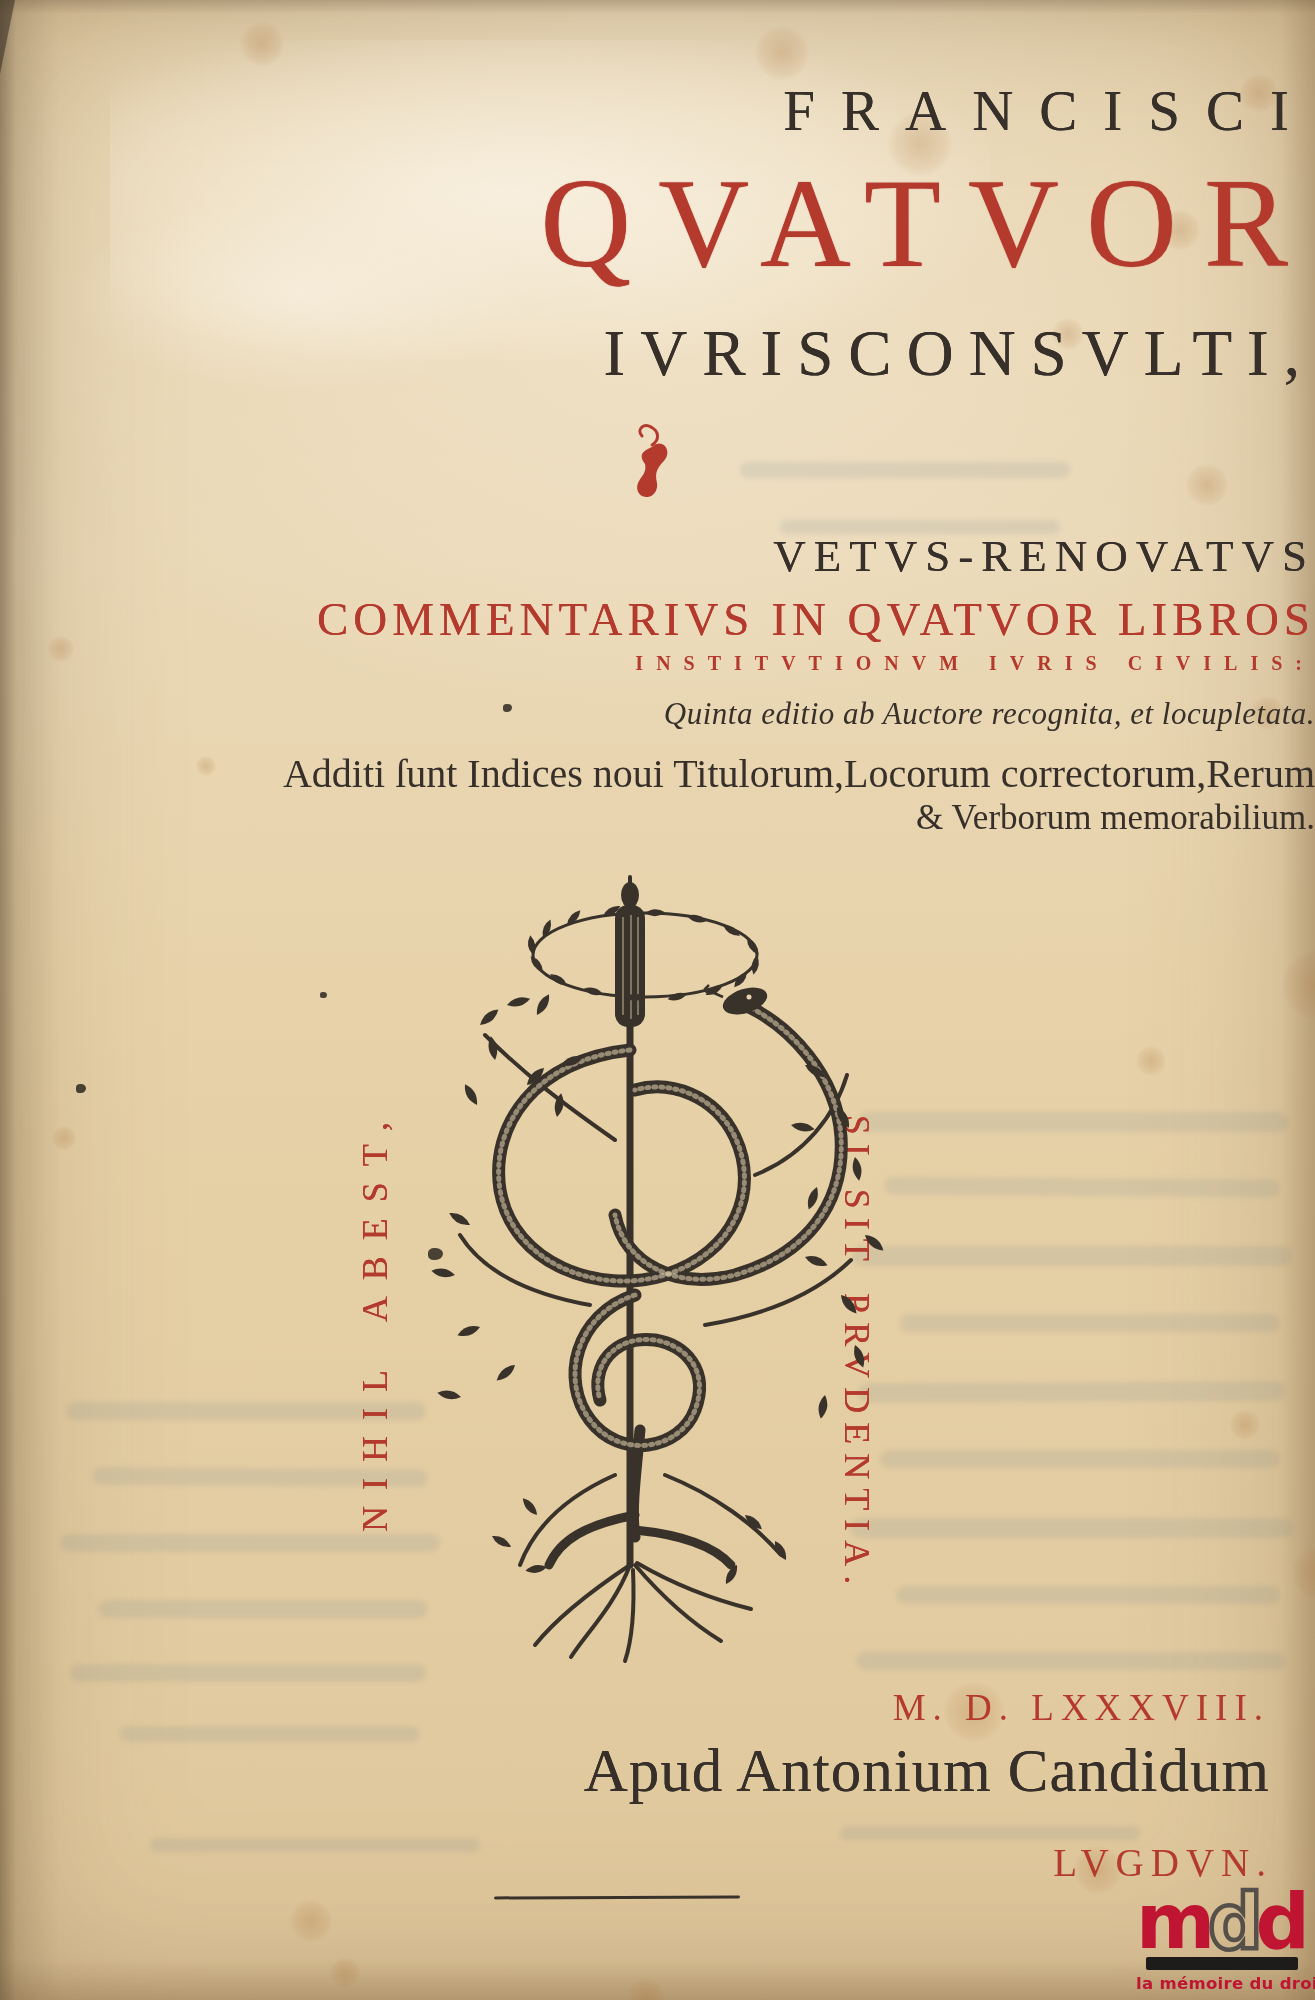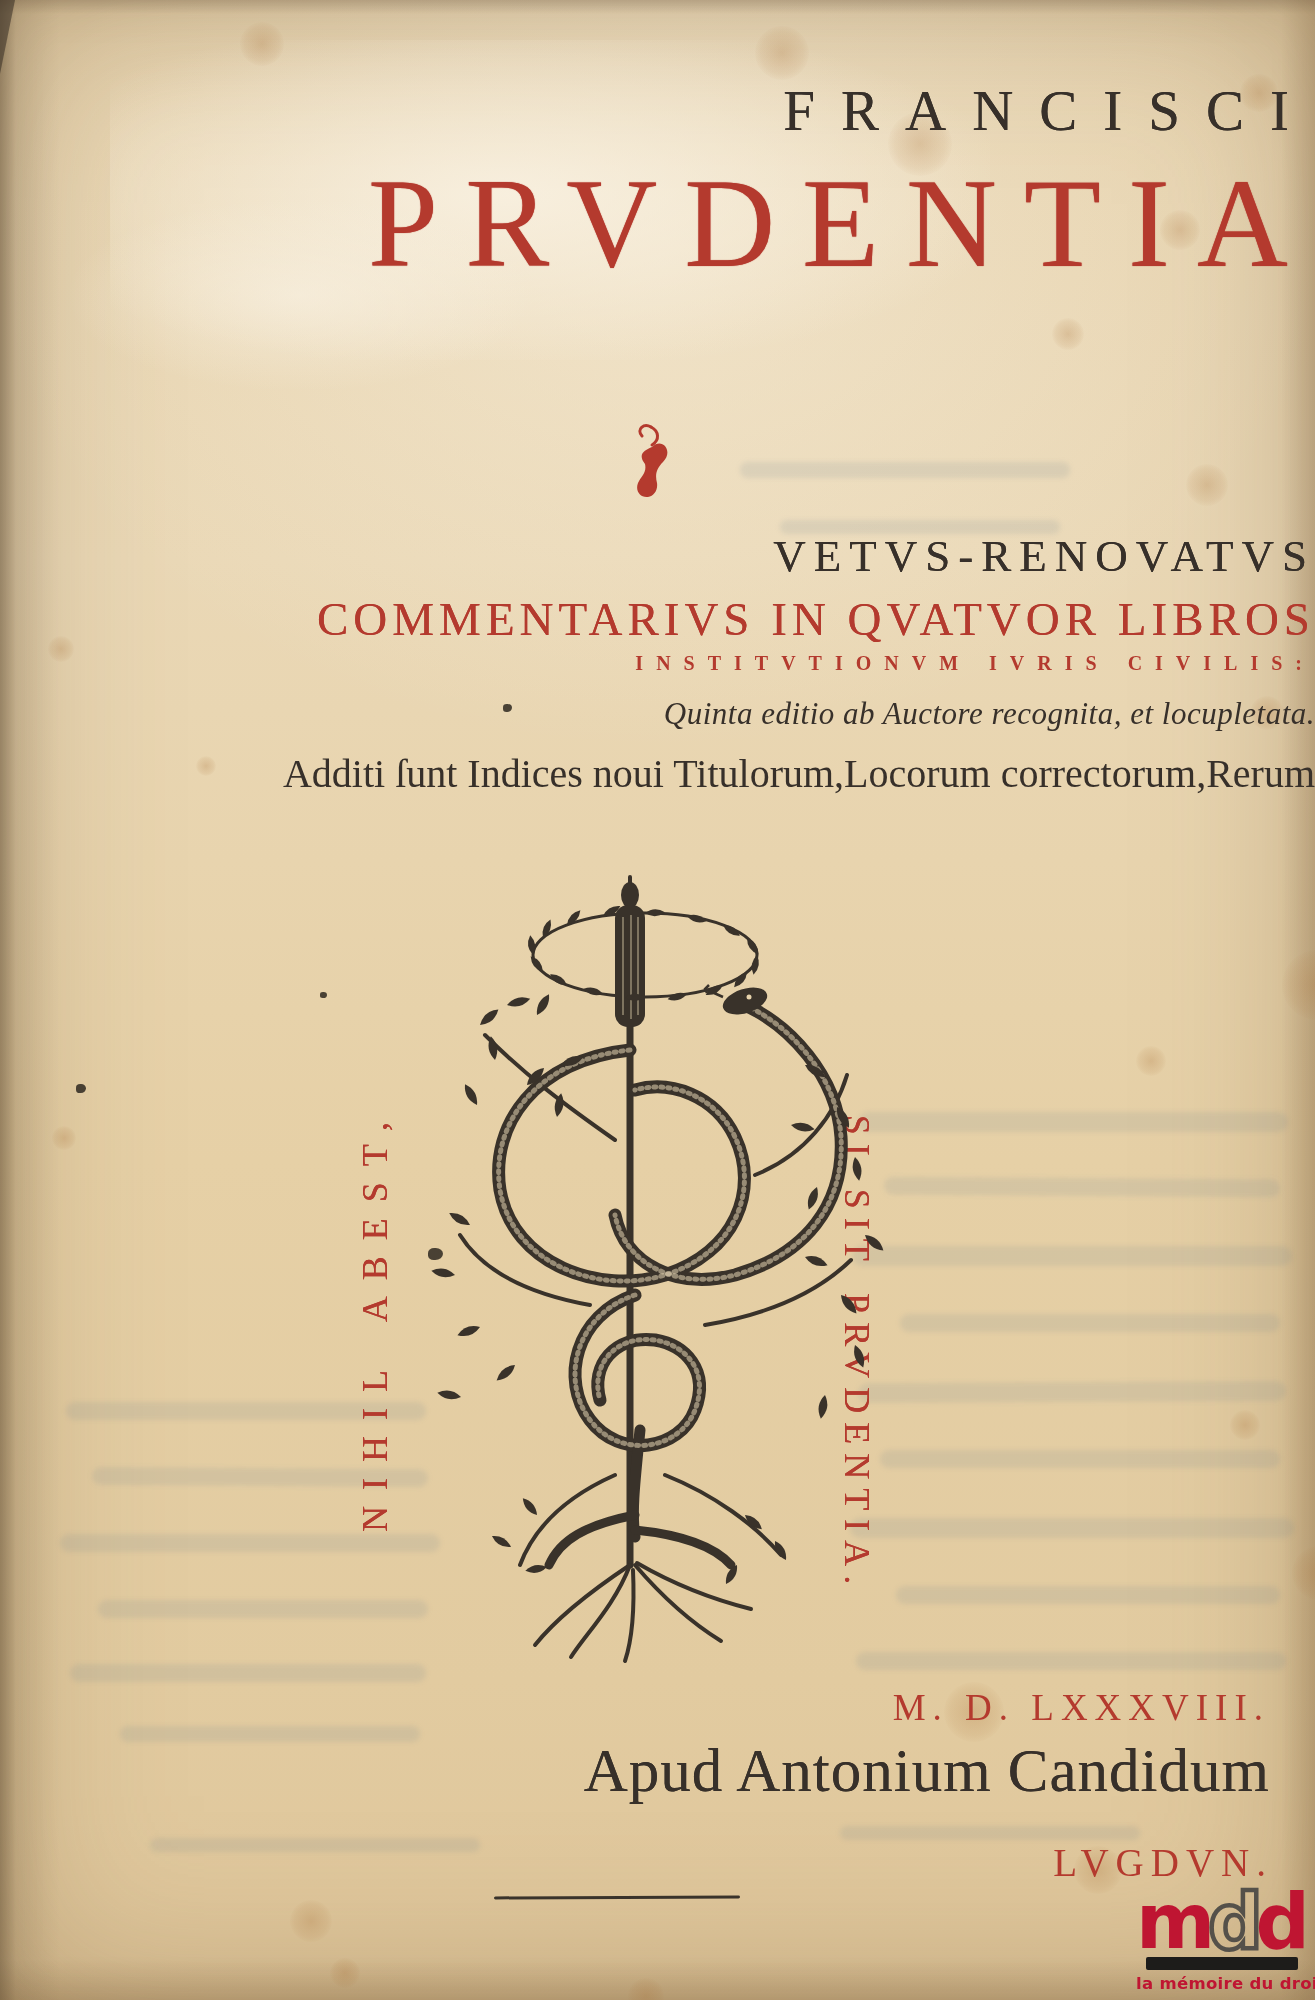--- a/index.html
+++ b/index.html
@@ -111,35 +111,37 @@
   <div class="ghost" style="left:66px;top:1402px;width:360px;height:18px"></div>
   <div class="ghost" style="left:92px;top:1468px;width:336px;height:18px;transform:rotate(.4deg)"></div>
   <div class="ghost" style="left:60px;top:1534px;width:380px;height:18px"></div>
   <div class="ghost" style="left:98px;top:1600px;width:330px;height:18px"></div>
   <div class="ghost" style="left:70px;top:1664px;width:356px;height:18px"></div>
   <div class="ghost" style="left:120px;top:1726px;width:300px;height:16px"></div>
   <div class="ghost" style="left:150px;top:1838px;width:330px;height:14px"></div>
   <div class="ghost" style="left:840px;top:1826px;width:300px;height:14px"></div>
 
   <div class="tline author ink">FRANCISCI</div>
-  <div class="tline title-main red">PRVDENTIA</div>
+  <div class="tline title-main red">QVATVOR</div>
+  <div class="tline title-sub ink">IVRISCONSVLTI,</div>
 
   <svg class="fleuron" width="44" height="78" viewBox="-22 -39 44 78">
     <g stroke="#b43a2e" fill="none" stroke-width="3" stroke-linecap="round">
       <path d="M1,-36 C9,-32 10,-23 2,-18"></path>
       <path d="M1,-36 C-6,-40 -14,-34 -8,-27"></path>
     </g>
     <path fill="#b43a2e" d="M2,-16 C12,-26 24,-12 13,-1 C6,6 5,12 7,20 C8,27 4,33 -2,34 C-10,35 -15,28 -12,20 C-9,13 -3,10 -5,1 C-13,-9 -5,-13 2,-16 Z"></path>
   </svg>
 
   <div class="tline work1 ink">VETVS-RENOVATVS</div>
   <div class="tline work2 red">COMMENTARIVS IN QVATVOR LIBROS</div>
   <div class="tline work3 red">INSTITVTIONVM IVRIS CIVILIS:</div>
   <div class="tline edition ink">Quinta editio ab Auctore recognita, et locupletata.</div>
   <div class="tline indices1 ink">Additi ſunt Indices noui Titulorum,Locorum correctorum,Rerum</div>
+  <div class="tline indices2 ink">&amp; Verborum memorabilium.</div>
 
   <div class="motto motto-left red">NIHIL ABEST,</div>
   <div class="motto motto-right red">SI SIT PRVDENTIA.</div>
 
   <svg class="engraving" width="550" height="825" viewBox="0 0 550 825">
     <defs>
       <path id="lf" d="M0 0 Q10 -7 20 0 Q10 7 0 0 Z" fill="#39322a"></path>
     </defs>
     <g stroke="#39322a" fill="none" stroke-linecap="round">
 

